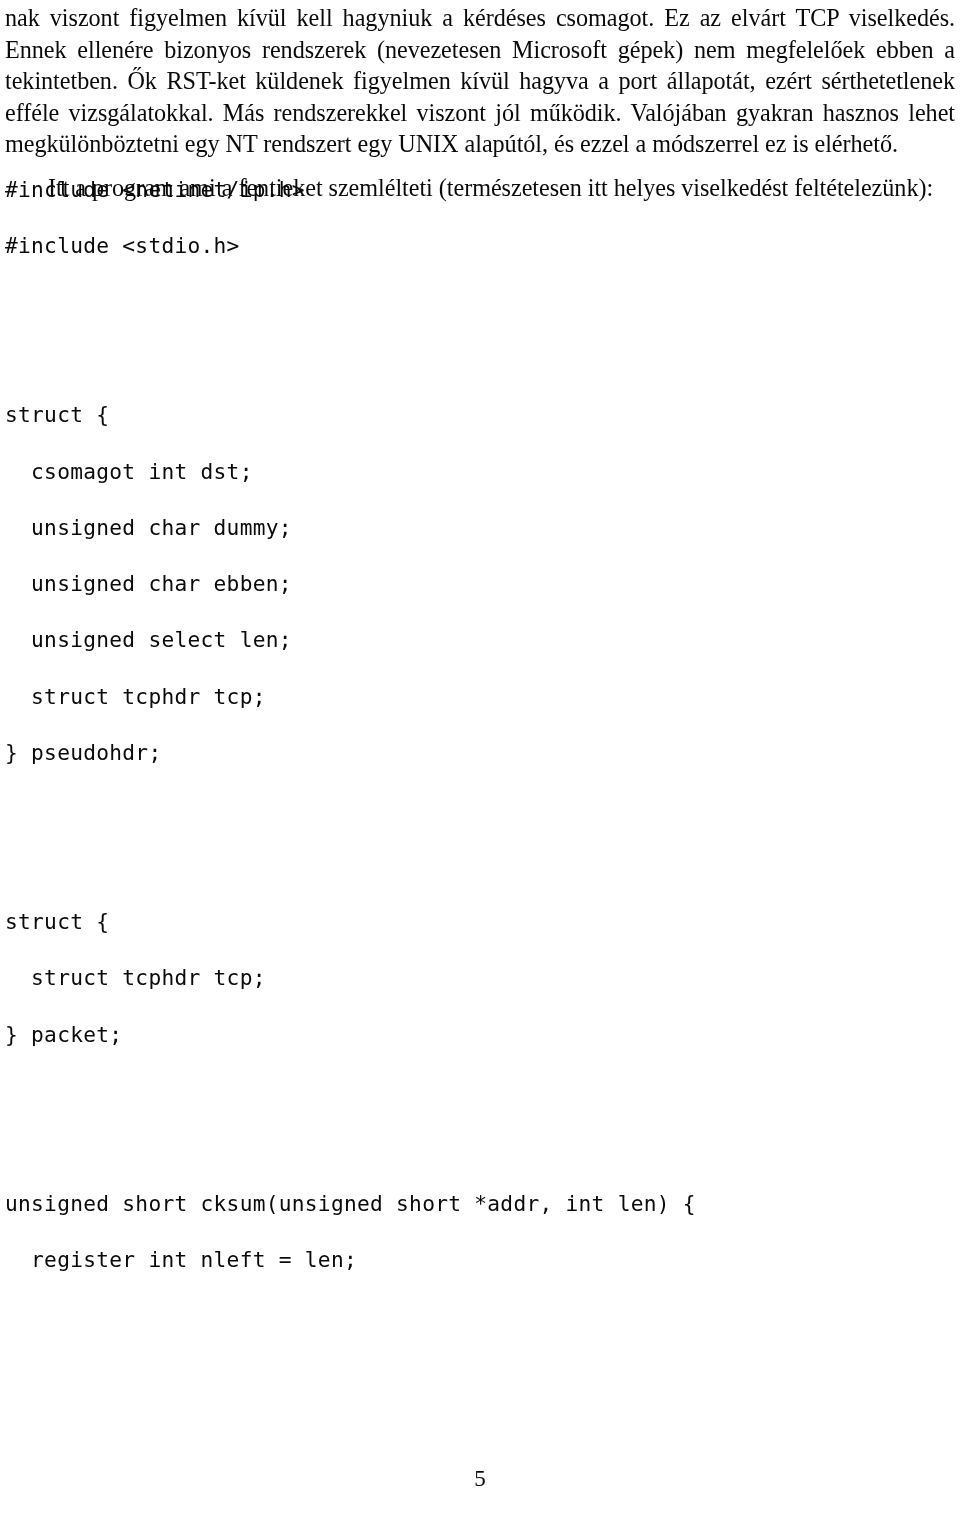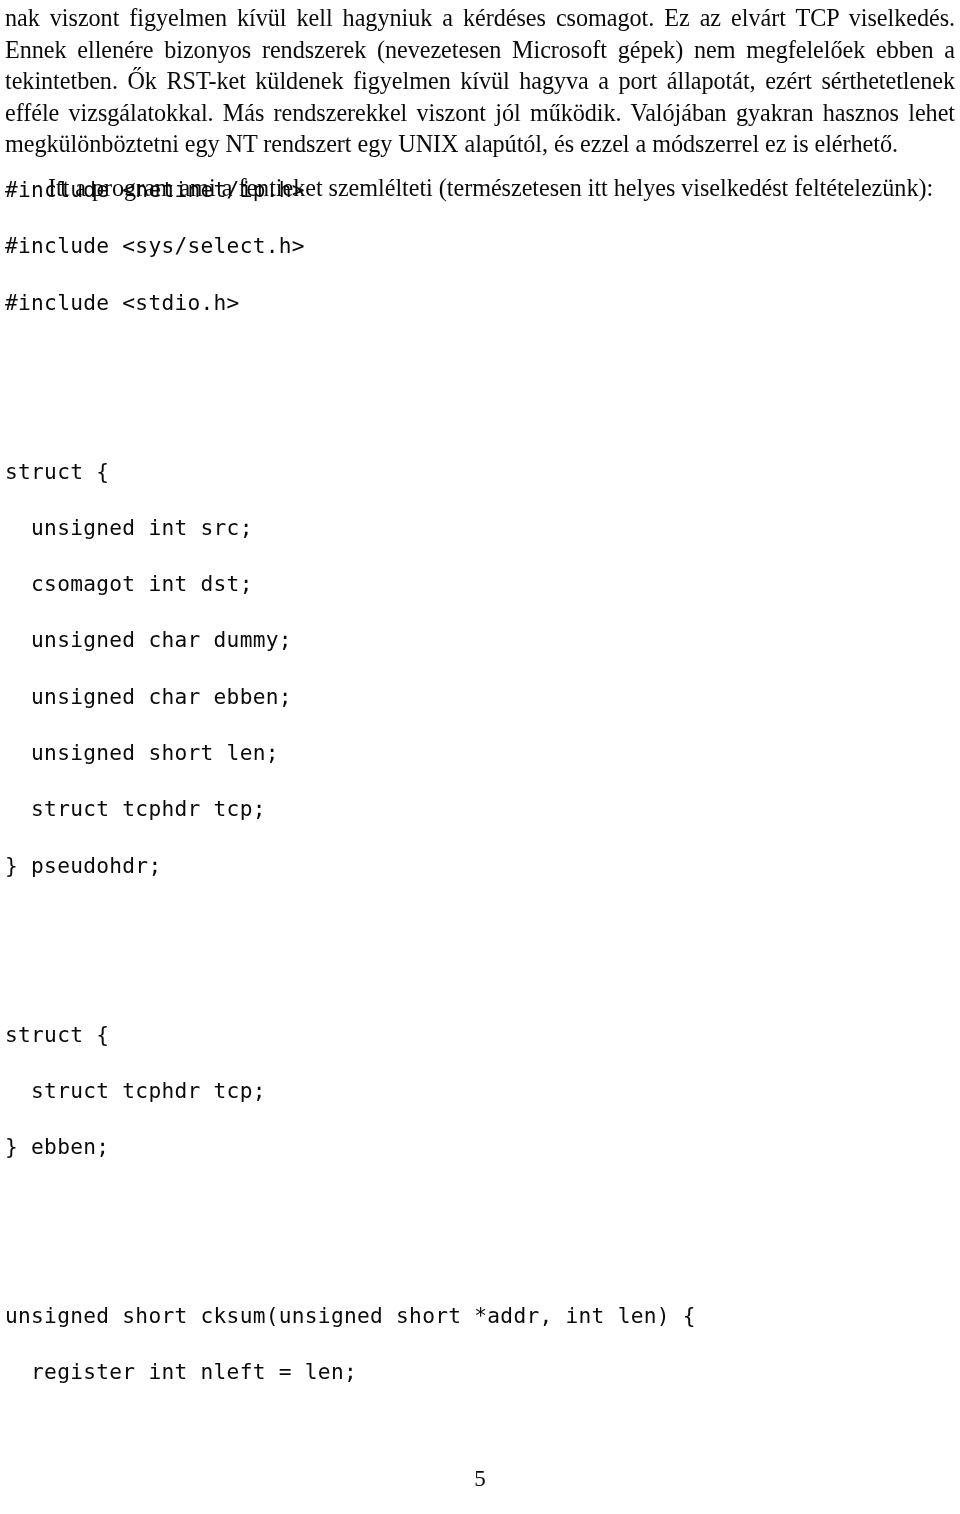--- a/index.html
+++ b/index.html
@@ -91,37 +91,35 @@
 <body>
 
 <div class="page">
 
   <div class="prose-block">
     <p class="prose para-continued">nak viszont figyelmen kívül kell hagyniuk a kérdéses csomagot. Ez az elvárt TCP viselkedés. Ennek ellenére bizonyos rendszerek (nevezetesen Microsoft gépek) nem megfelelőek ebben a tekintetben. Ők RST-ket küldenek figyelmen kívül hagyva a port állapotát, ezért sérthetetlenek efféle vizsgálatokkal. Más rendszerekkel viszont jól működik. Valójában gyakran hasznos lehet megkülönböztetni egy NT rendszert egy UNIX alapútól, és ezzel a módszerrel ez is elérhető.</p>
     <p class="prose para-indented">Itt a program ami a fentieket szemlélteti (természetesen itt helyes viselkedést feltételezünk):</p>
   </div>
 
   <pre class="code-block"><code id="code-root"><span class="code-line">#include &lt;netinet/ip.h&gt;</span>
-<span class="code-line">#include &lt;sys/select.h&gt;</span>
 <span class="code-line">#include &lt;stdio.h&gt;</span>
 <span class="code-line blank">&nbsp;</span>
 <span class="code-line blank">&nbsp;</span>
 <span class="code-line">struct {</span>
-<span class="code-line">  unsigned int src;</span>
 <span class="code-line">  csomagot int dst;</span>
 <span class="code-line">  unsigned char dummy;</span>
 <span class="code-line">  unsigned char ebben;</span>
-<span class="code-line">  unsigned short len;</span>
+<span class="code-line">  unsigned select len;</span>
 <span class="code-line">  struct tcphdr tcp;</span>
 <span class="code-line">} pseudohdr;</span>
 <span class="code-line blank">&nbsp;</span>
 <span class="code-line blank">&nbsp;</span>
 <span class="code-line">struct {</span>
 <span class="code-line">  struct tcphdr tcp;</span>
-<span class="code-line">} ebben;</span>
+<span class="code-line">} packet;</span>
 <span class="code-line blank">&nbsp;</span>
 <span class="code-line blank">&nbsp;</span>
 <span class="code-line">unsigned short cksum(unsigned short *addr, int len) {</span>
 <span class="code-line">  register int nleft = len;</span>
 
 
 
 
 
 

